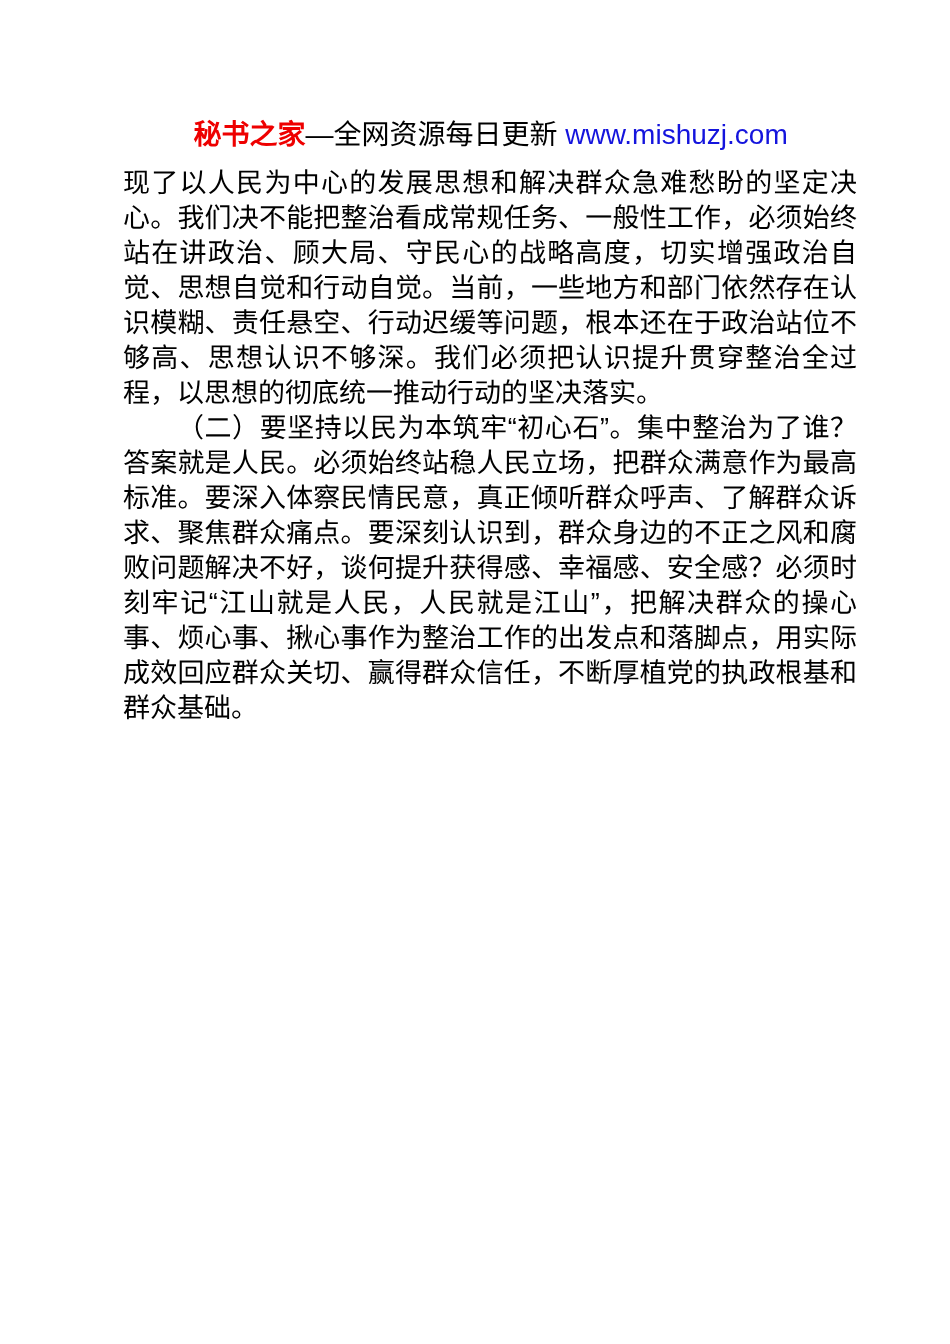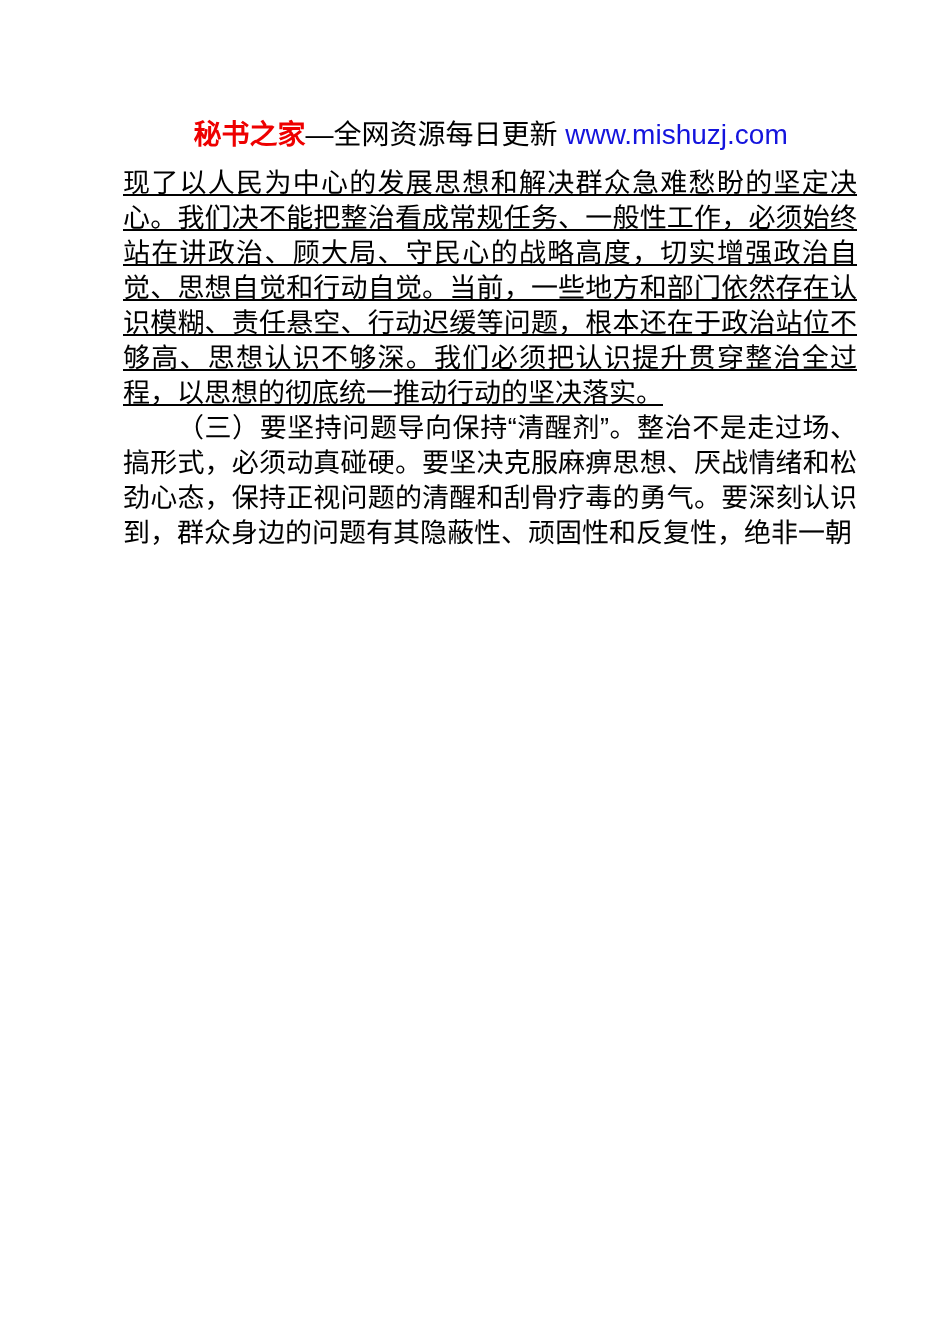--- a/index.html
+++ b/index.html
@@ -45,21 +45,20 @@
     text-justify: inter-ideograph;
     color: #000000;
   }
   .doc-body p {
     margin: 0;
     padding: 0;
     text-indent: 2em;
   }
   .doc-body p.continuation {
     text-indent: 0;
-    text-decoration: underline;
   }
   .page-footer {
     position: absolute;
     top: 1234px;
     left: 176px;
     font-family: "Liberation Serif", serif;
     font-size: 24px;
     line-height: 28px;
     color: #3c3c3c;
     letter-spacing: 3px;
@@ -69,20 +68,20 @@
 <body>
 
 <div class="page">
 
   <div class="header">
     <span class="brand">秘书之家</span><span class="tagline">—全网资源每日更新 </span><span class="site-url">www.mishuzj.com</span>
   </div>
 
   <div class="doc-body">
     <p class="continuation">现了以人民为中心的发展思想和解决群众急难愁盼的坚定决心。我们决不能把整治看成常规任务、一般性工作，必须始终站在讲政治、顾大局、守民心的战略高度，切实增强政治自觉、思想自觉和行动自觉。当前，一些地方和部门依然存在认识模糊、责任悬空、行动迟缓等问题，根本还在于政治站位不够高、思想认识不够深。我们必须把认识提升贯穿整治全过程，以思想的彻底统一推动行动的坚决落实。</p>
-    <p>（三）要坚持问题导向保持“清醒剂”。整治不是走过场、搞形式，必须动真碰硬。要坚决克服麻痹思想、厌战情绪和松劲心态，保持正视问题的清醒和刮骨疗毒的勇气。要深刻认识到，群众身边的问题有其隐蔽性、顽固性和反复性，绝非一朝</p>
+    <p>（二）要坚持以民为本筑牢“初心石”。集中整治为了谁？答案就是人民。必须始终站稳人民立场，把群众满意作为最高标准。要深入体察民情民意，真正倾听群众呼声、了解群众诉求、聚焦群众痛点。要深刻认识到，群众身边的不正之风和腐败问题解决不好，谈何提升获得感、幸福感、安全感？必须时刻牢记“江山就是人民，人民就是江山”，把解决群众的操心事、烦心事、揪心事作为整治工作的出发点和落脚点，用实际成效回应群众关切、赢得群众信任，不断厚植党的执政根基和群众基础。</p>
   </div>
 
   <div class="page-footer">
     <span>— 2 —</span>
   </div>
 
 </div>
 
 </body></html>

